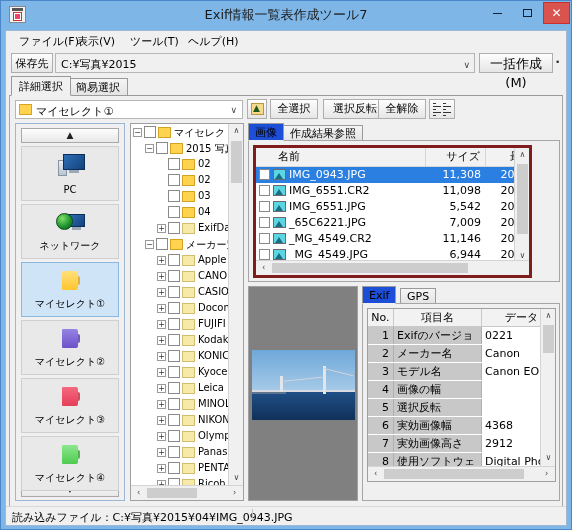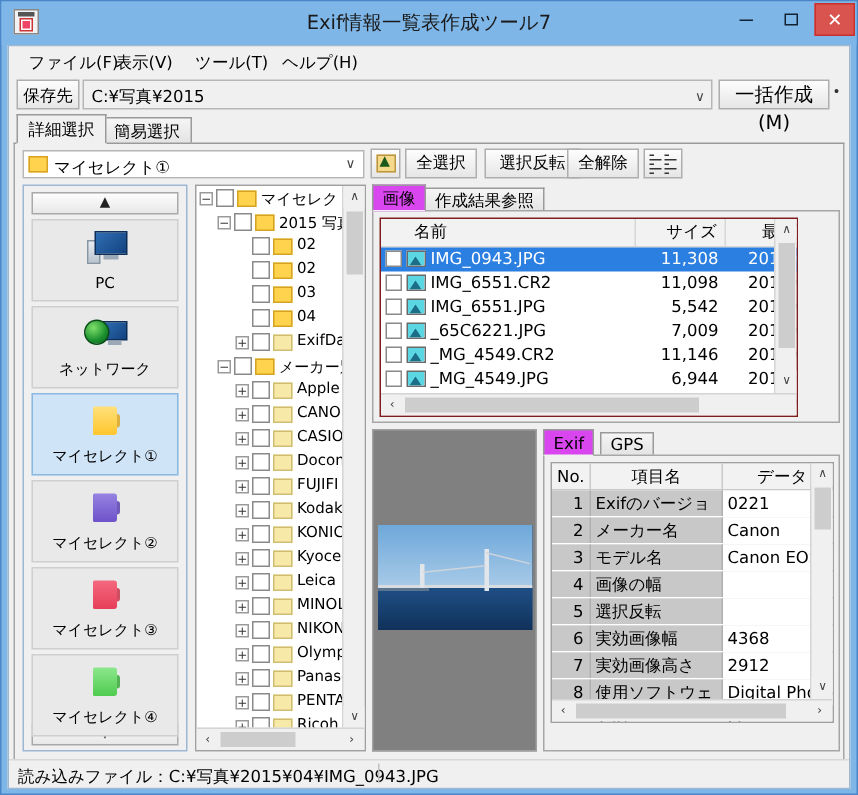--- a/index.html
+++ b/index.html
@@ -168,28 +168,28 @@
   .sb-btn{position:absolute;left:0;width:15px;height:15px;background:#f0f0f0;text-align:center;font-size:8px;line-height:14px;color:#444;}
   .sb-thumb-v{position:absolute;left:2px;width:11px;background:#cdcdcd;}
   .tree-hsb{position:absolute;left:0;bottom:0;width:112px;height:15px;background:#f0f0f0;border-top:1px solid #d4d4d4;box-sizing:border-box;}
   .sb-hbtn{position:absolute;top:0;width:15px;height:14px;text-align:center;font-size:8px;line-height:13px;color:#444;}
   .sb-thumb-h{position:absolute;top:2px;height:10px;background:#cdcdcd;}
 
   
   #filetabs{position:absolute;left:238px;top:27px;width:312px;height:18px;}
   .ftab{position:absolute;top:2px;height:16px;padding:0 6px;line-height:16px;font-size:11px;
         border:1px solid #9a9a9a;border-bottom:none;background:linear-gradient(#f5f5f5,#e3e3e3);box-sizing:border-box;}
-  .ftab.active{background:#d946ef;top:0;height:18px;line-height:18px;border-bottom:1px solid #f0f0f0;z-index:3;text-align:right;}
+  .ftab.active{background:#1d4ed8;top:0;height:18px;line-height:18px;border-bottom:1px solid #f0f0f0;z-index:3;text-align:right;}
   #filebox{
     position:absolute;left:238px;top:44px;width:312px;height:142px;
     background:#f0f0f0;border:1px solid #a6a6a6;box-sizing:border-box;
   }
   #filelist{
     position:absolute;left:4px;top:4px;width:279px;height:133px;
-    background:#fff;border:1px solid #7f1d1d;box-sizing:border-box;overflow:hidden;
+    background:#fff;border:3px solid #7f1d1d;box-sizing:border-box;overflow:hidden;
   }
   #fl-head{position:absolute;left:0;top:0;width:286px;height:18px;background:#f2f2f2;border-bottom:1px solid #d6d6d6;}
   .fh{position:absolute;top:0;height:18px;line-height:18px;font-size:11px;border-right:1px solid #d6d6d6;box-sizing:border-box;}
   #fh-name{left:0;width:170px;padding-left:22px;}
   #fh-size{left:170px;width:60px;text-align:right;padding-right:5px;}
   #fh-date{left:230px;width:80px;text-align:right;padding-right:4px;}
   .frow{position:absolute;left:0;width:286px;height:16px;font-size:11px;}
   .frow.sel{background:#2a7fe0;color:#fff;}
   .frow .cb{position:absolute;left:3px;top:2px;width:11px;height:11px;border:1px solid #8a8a8a;background:#fff;box-sizing:border-box;}
   .frow .ico{position:absolute;left:17px;top:2px;width:13px;height:11px;background:#fff;border:1px solid #6a6a6a;box-sizing:border-box;overflow:hidden;}

